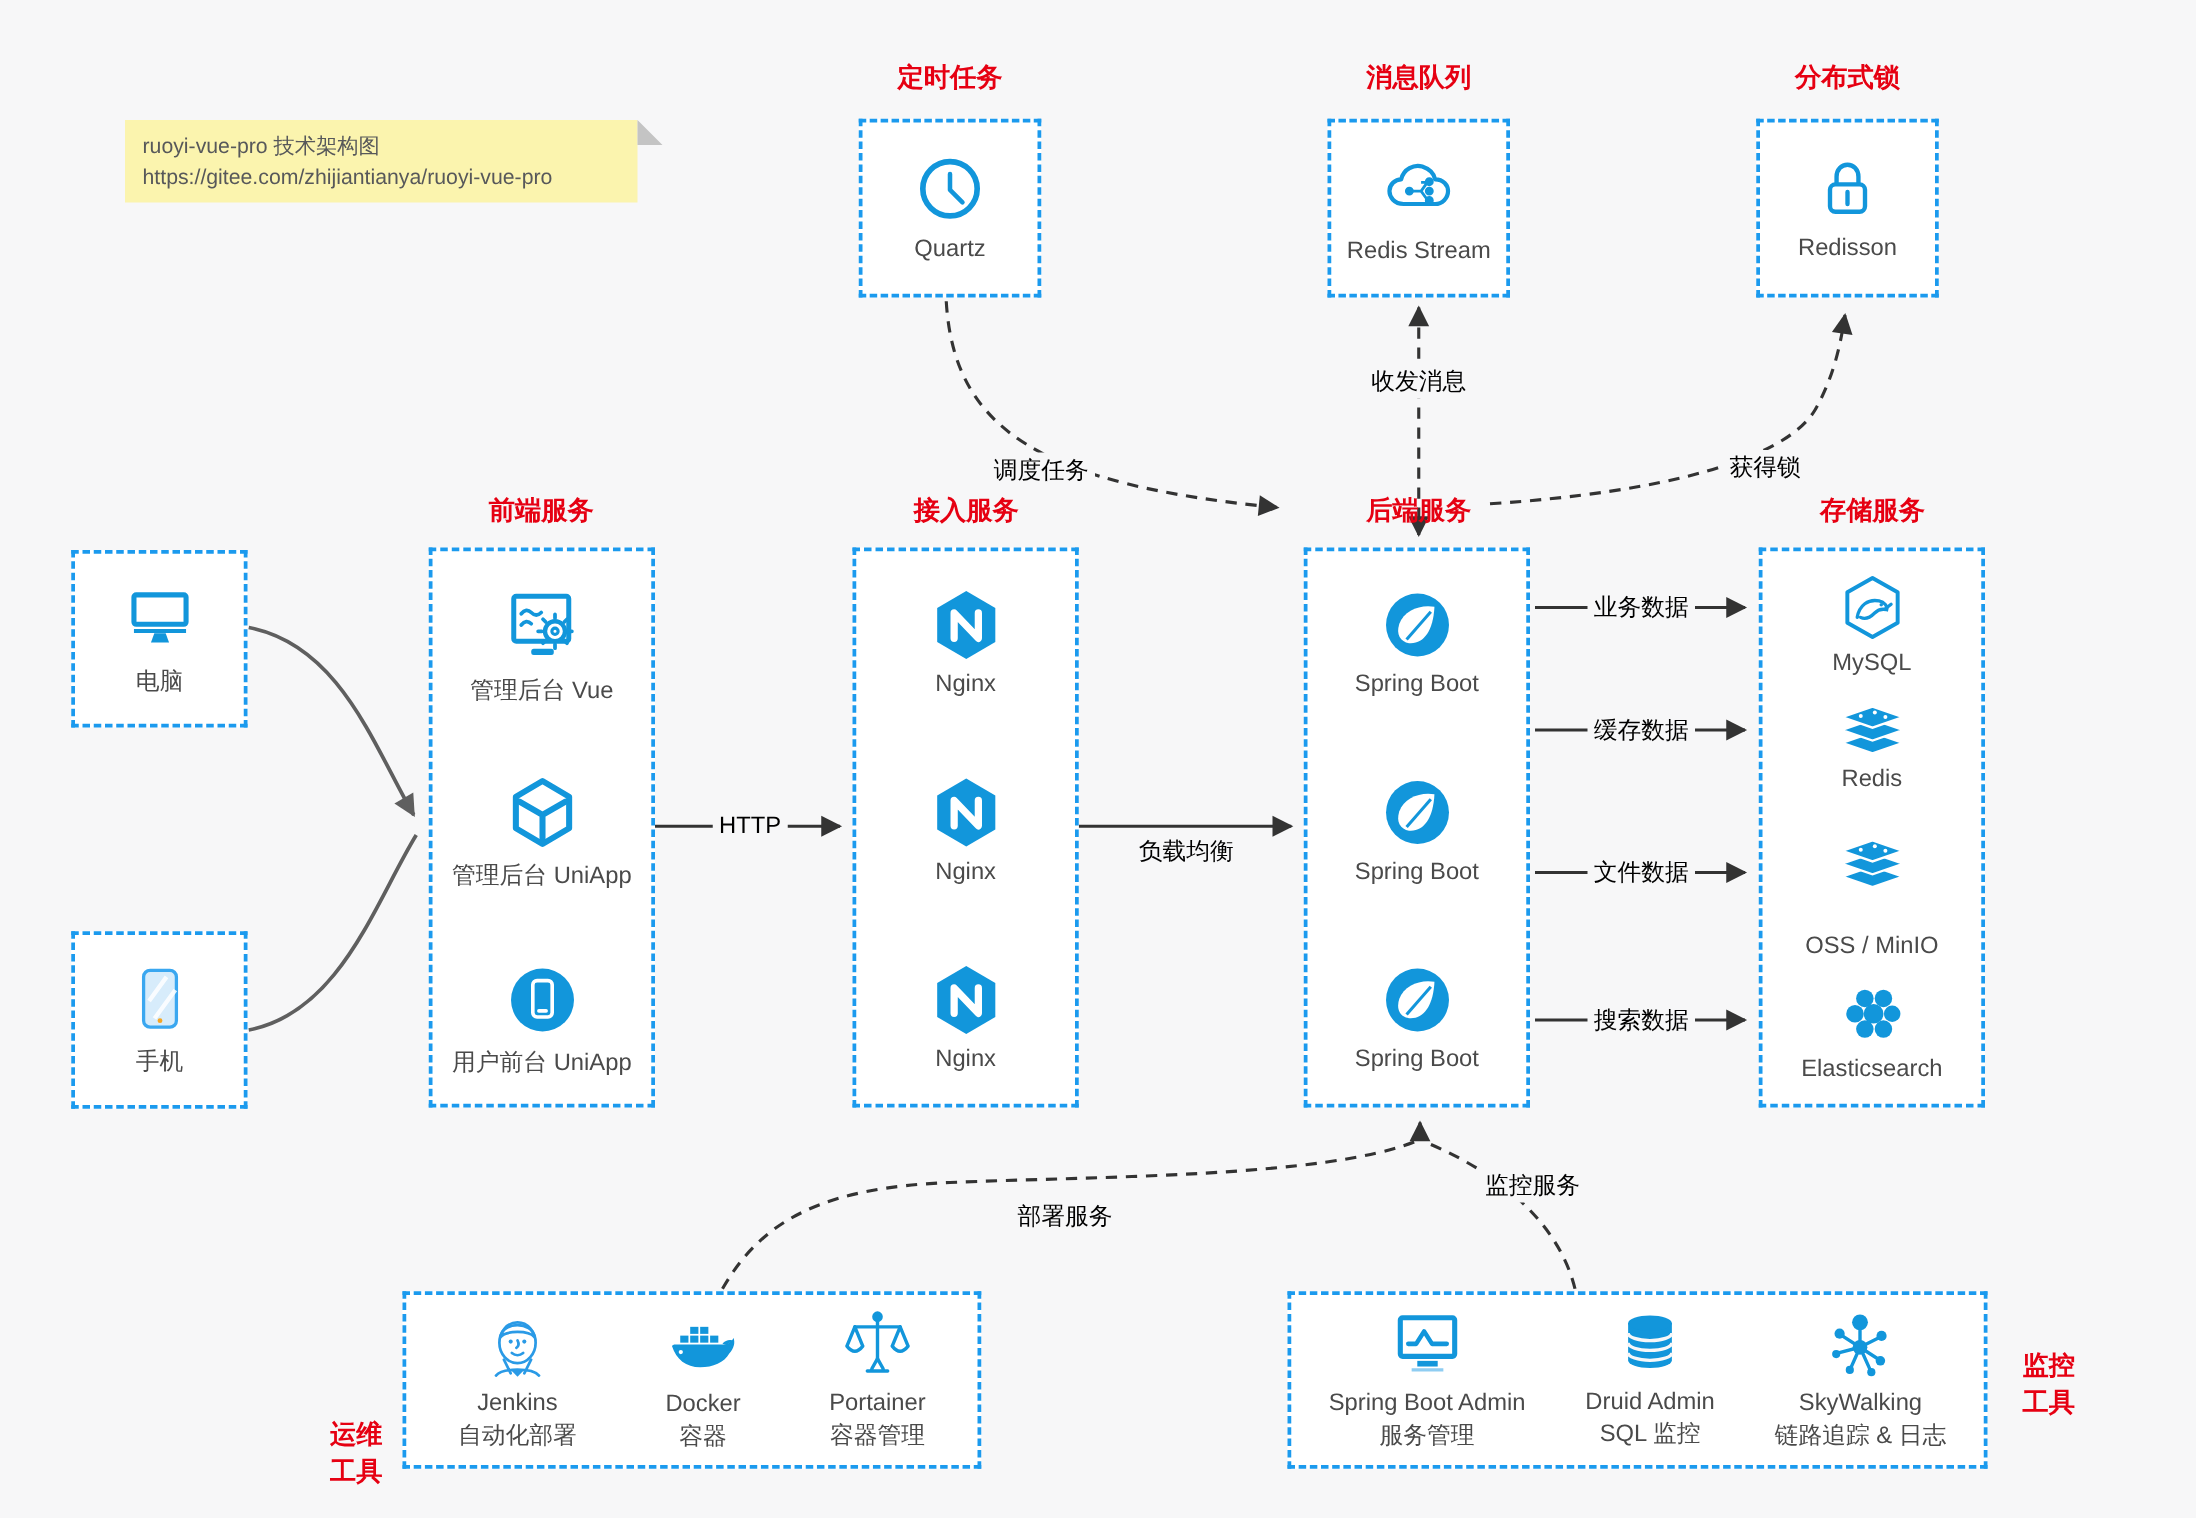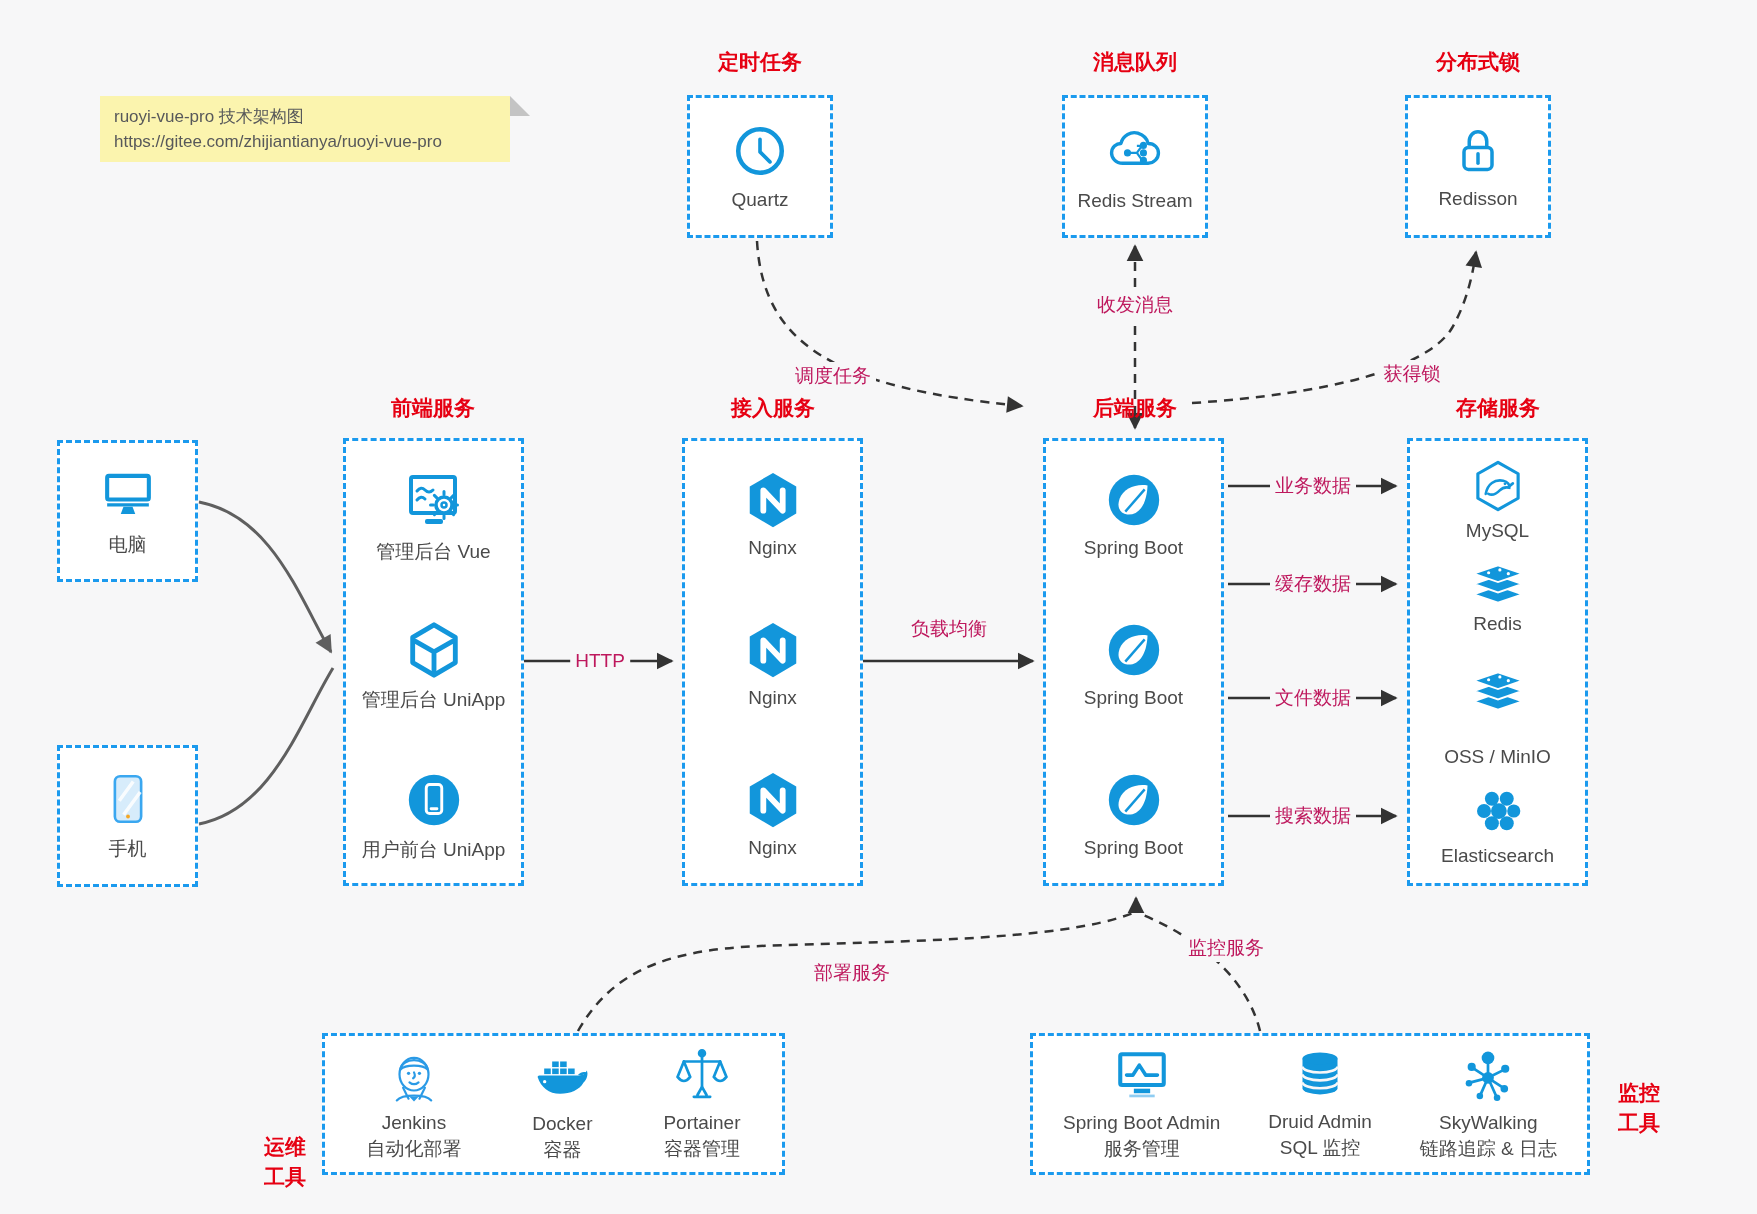--- a/index.html
+++ b/index.html
@@ -24,21 +24,21 @@
   .row-items { position:absolute; inset:0; display:flex; align-items:center;
     justify-content:space-around; padding:0 6px; }
   .tool-item { display:flex; flex-direction:column; align-items:center; gap:1px;
     font-size:19px; color:#4a4a4a; line-height:25px; text-align:center; }
   .tool-item .icon { margin-bottom:4px; }
 
   .side-title { position:absolute; color:#e60012; font-size:21px; font-weight:bold;
     line-height:30px; text-align:center; white-space:pre-line; }
 
   .edge-label { position:absolute; transform:translate(-50%,-50%); background:#f7f7f8;
-    padding:1px 5px; font-size:19px; color:#be185d; white-space:nowrap; }
+    padding:1px 5px; font-size:19px; color:#000000; white-space:nowrap; }
 
   .note { position:absolute; left:56px; top:96px; width:410px; height:66px;
     background:#fbf4ae; color:#57585a; font-size:17px; line-height:25px;
     padding:8px 14px;margin-left:44px; }
   .note-fold { position:absolute; right:-20px; top:0; width:0; height:0;
     border-bottom:20px solid #c4c4c4; border-right:20px solid transparent; }
 
   .icon { display:flex; align-items:center; justify-content:center; }
 </style>
 </head>
@@ -432,21 +432,21 @@
         </span>
         <div>SkyWalking</div>
         <div>链路追踪 &amp; 日志</div>
       </div>
     </div>
   </div>
   <div class="side-title" style="left:1604px; top:1078px; width:70px;">监控
 工具</div>
 
   <div class="edge-label" style="left:600px; top:661px;">HTTP</div>
-  <div class="edge-label" style="left:949px; top:629px;">负载均衡</div>
+  <div class="edge-label" style="left:949px; top:681px;">负载均衡</div>
   <div class="edge-label" style="left:1313px; top:486px;">业务数据</div>
   <div class="edge-label" style="left:1313px; top:584px;">缓存数据</div>
   <div class="edge-label" style="left:1313px; top:698px;">文件数据</div>
   <div class="edge-label" style="left:1313px; top:816px;">搜索数据</div>
   <div class="edge-label" style="left:833px; top:376px;font-family:Liberation Mono, monospace;">调度任务</div>
   <div class="edge-label" style="left:1135px; top:305px;">收发消息</div>
   <div class="edge-label" style="left:1412px; top:374px;">获得锁</div>
   <div class="edge-label" style="left:852px; top:945px;margin-top:28px;">部署服务</div>
   <div class="edge-label" style="left:1226px; top:948px;">监控服务</div>
 

